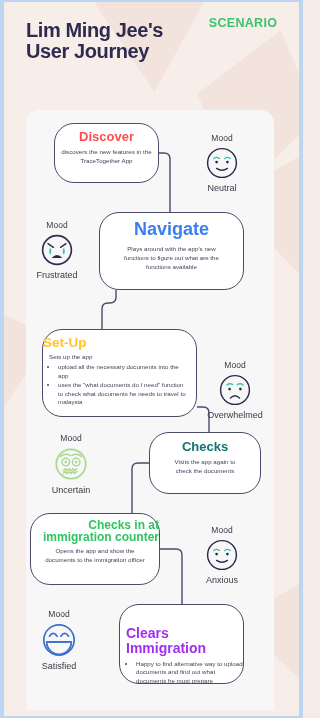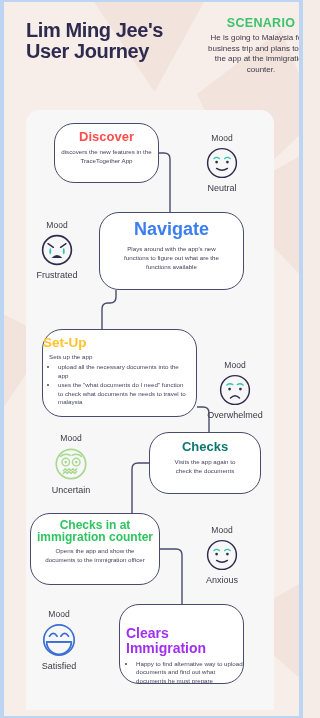--- a/index.html
+++ b/index.html
@@ -28,21 +28,21 @@
   .s4{width:80px;height:130px;right:-16px;top:560px;clip-path:polygon(100% 10%,0 45%,100% 100%);}
   .s5{width:110px;height:90px;left:90px;top:0px;clip-path:polygon(0 0,100% 0,55% 100%);}
 
   
   #header{position:absolute;left:0;top:0;width:303px;height:108px;}
   #title{
     position:absolute;left:22px;top:18px;width:160px;
     font-size:20px;line-height:21px;font-weight:bold;
     color:#2e2b4f;letter-spacing:-0.4px;
   }
-  #scenario{position:absolute;left:204px;top:14px;width:106px;text-align:center;}
+  #scenario{position:absolute;left:186px;top:14px;width:106px;text-align:center;}
   #scenario-head{
     font-size:12.5px;font-weight:bold;color:#3cc36b;letter-spacing:.3px;
   }
   #scenario-body{
     margin-top:3px;font-size:8px;line-height:10.5px;color:#3a3a46;
   }
 
   
   #panel{
     position:absolute;left:22px;top:108px;width:248px;height:600px;
@@ -68,21 +68,21 @@
   #b-discover{left:50px;top:121px;width:105px;height:60px;}
   #b-discover .box-title{color:#ff4d4d;font-size:13px;margin:6px 0 5px;}
   #b-navigate{left:95px;top:210px;width:145px;height:78px;}
   #b-navigate .box-title{color:#3b7ef0;font-size:18px;margin:7px 0 7px;}
   #b-setup{left:38px;top:327px;width:155px;height:88px;}
   #b-setup .box-title{color:#ffc32b;font-size:13.5px;margin:6px 0 3px;text-align:left;}
   #b-setup .box-inner{padding:0 6px;}
   #b-checks{left:145px;top:430px;width:112px;height:62px;}
   #b-checks .box-title{color:#0f766e;font-size:13px;margin:7px 0 5px;}
   #b-immig{left:26px;top:511px;width:130px;height:72px;}
-  #b-immig .box-title{color:#2ec45f;font-size:12px;margin:5px 0 4px;line-height:12px;}
+  #b-immig .box-title{color:#2ec45f;font-size:12px;margin:5px 0 4px;line-height:12px;text-align:right;}
   #b-clears{left:115px;top:602px;width:125px;height:80px;}
   #b-clears .box-title{color:#a12ff0;font-size:14px;margin:21px 0 4px;line-height:15px;text-align:left;padding-left:6px;}
   #b-clears .blist{padding-left:16px;}
 
   
   .mood{position:absolute;text-align:center;width:70px;}
   .mood .mlabel{font-size:8.5px;color:#3a3a46;margin-bottom:2px;}
   .mood .mname{font-size:9px;color:#3a3a46;margin-top:2px;}
   .face{display:block;margin:0 auto;}
 
@@ -101,21 +101,20 @@
   <div class="shard s1"></div>
   <div class="shard s2"></div>
   <div class="shard s3"></div>
   <div class="shard s4"></div>
   <div class="shard s5"></div>
 
   <div id="header">
     <div id="title">Lim Ming Jee's User Journey</div>
     <div id="scenario">
       <div id="scenario-head">SCENARIO</div>
-      <div id="scenario-body">He is going to Malaysia for a business trip and plans to use the app at the immigration counter.</div>
     </div>
   </div>
 
   <div id="panel"></div>
 
   <svg id="wires" viewBox="0 0 303 718" preserveAspectRatio="none">
     <g fill="none" stroke="#4a4a6a" stroke-width="1.4">
 
       <path d="M155,151 L160,151 Q166,151 166,157 L166,210"></path>
 

